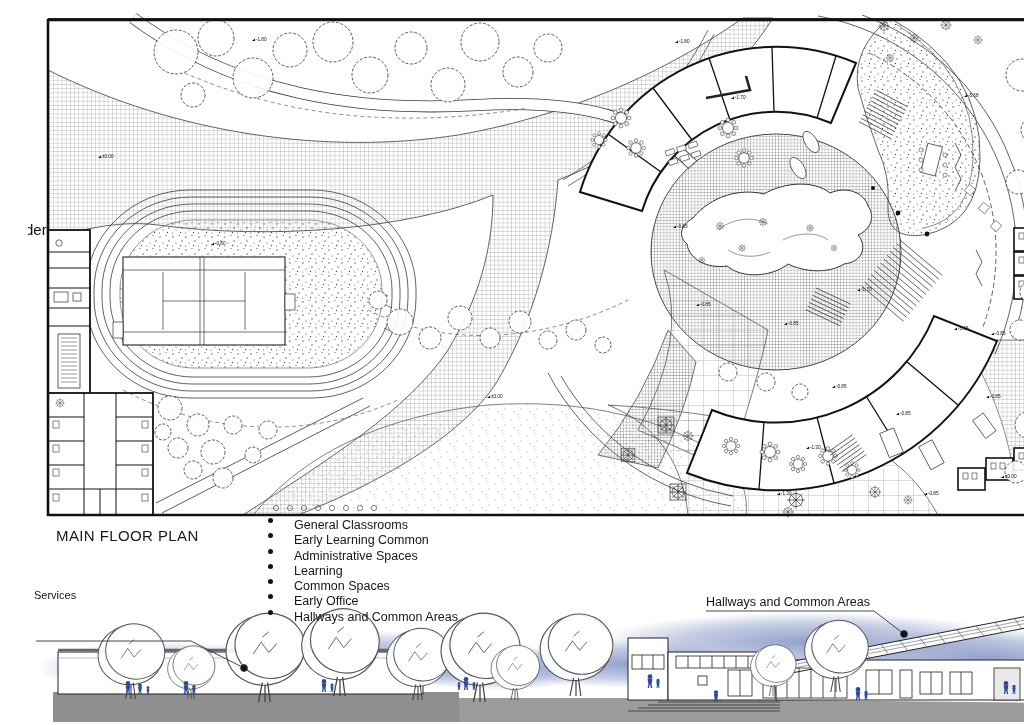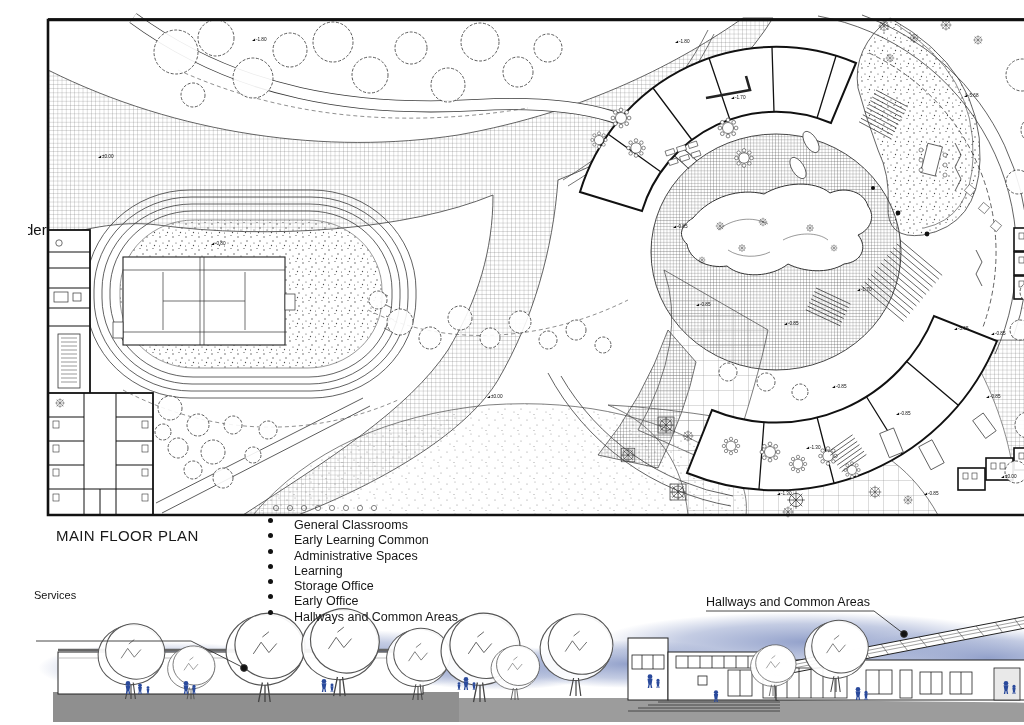--- a/index.html
+++ b/index.html
@@ -485,21 +485,21 @@
       <div class="lg-row">
         <span class="lg-dot"></span>
         <span class="lg-lbl">Administrative Spaces</span>
       </div>
       <div class="lg-row">
         <span class="lg-dot"></span>
         <span class="lg-lbl">Learning</span>
       </div>
       <div class="lg-row">
         <span class="lg-dot"></span>
-        <span class="lg-lbl">Storage Office</span>
+        <span class="lg-lbl">Common Spaces</span>
       </div>
       <div class="lg-row">
         <span class="lg-dot"></span>
         <span class="lg-lbl">Early Office</span>
       </div>
       <div class="lg-row">
         <span class="lg-dot"></span>
         <span class="lg-lbl">Hallways and Common Areas</span>
       </div>
     </div>

